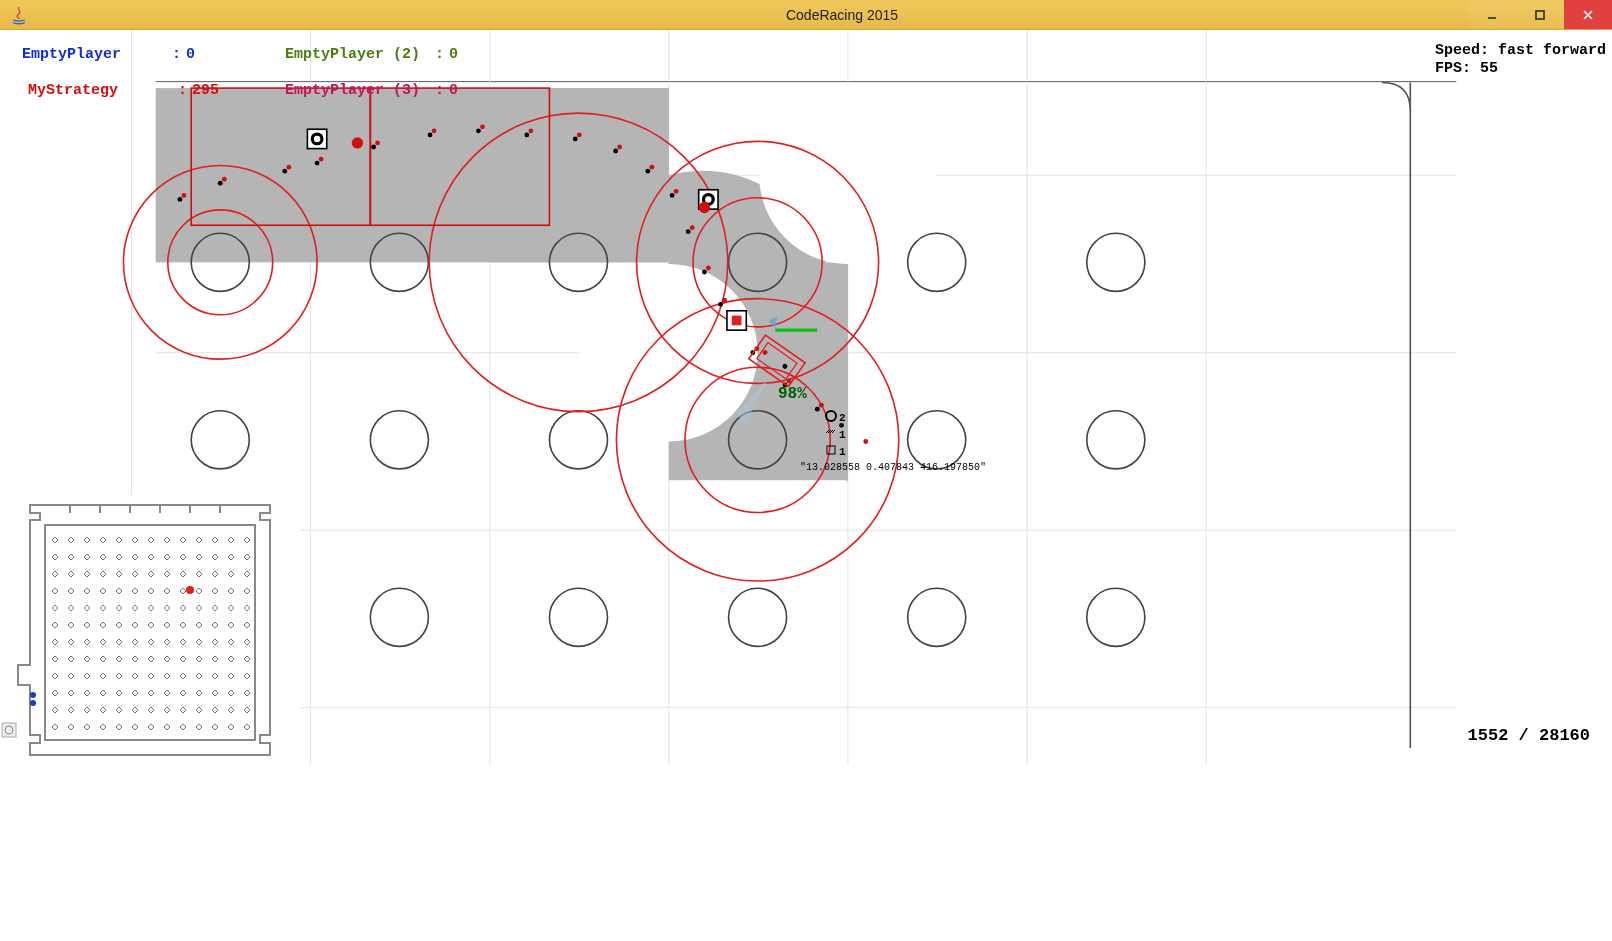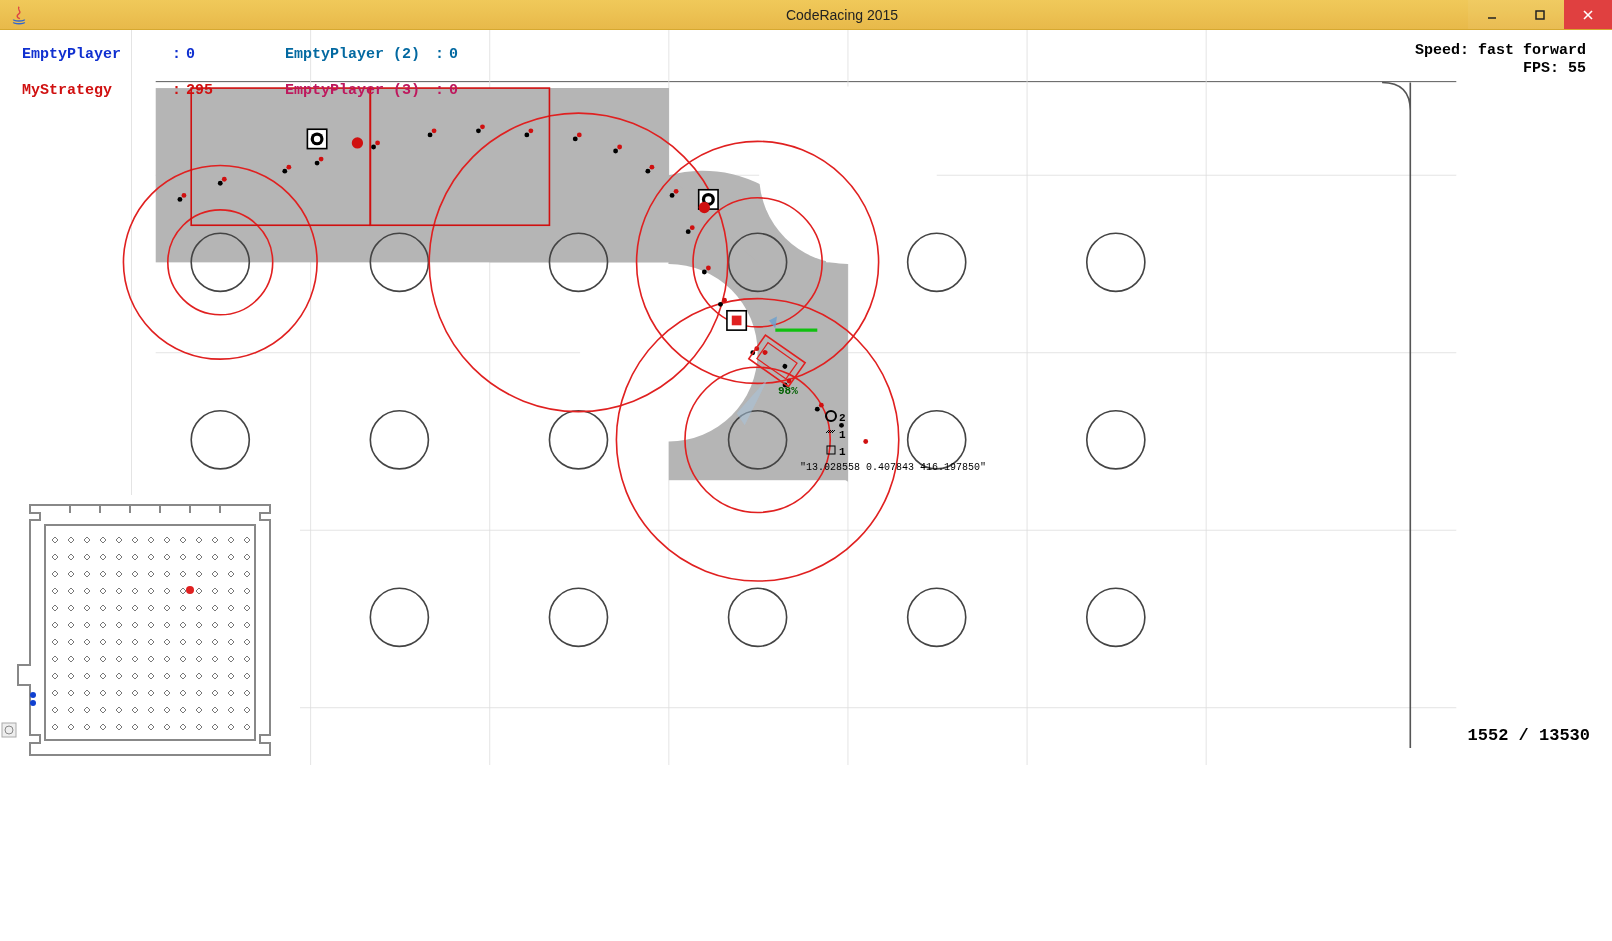--- a/index.html
+++ b/index.html
@@ -46,35 +46,35 @@
     overflow: hidden;
   }
   svg.scene { position:absolute; inset:0; width:100%; height:100%; }
   .score-row {
     position:absolute; top:12px; font-size:15px; display:flex; gap:0;
   }
   .score-row .name { display:inline-block; width: 150px; }
   .score-row .sep { display:inline-block; width: 14px; }
   .p-blue { color: #1030d0; }
   .p-red { color: #d01010; }
-  .p-orange { color: #0369a1; }
+  .p-orange { color: #4d7c0f; }
   .p-green { color: #be185d; }
   .hud-right {
-    position:absolute; top:12px; right:26px; font-size:15px; color:#000;
-    text-align: right; line-height: 18px;
+    position:absolute; top:12px; right:6px; font-size:15px; color:#000;
+    line-height: 18px;
   }
   .frame-counter {
     position:absolute; bottom: 20px; right: 22px; font-size:17px; color:#000;
   }
   .minimap {
     position:absolute; bottom:0; left:0;
     width: 300px; height: 270px;
   }
   .car-hud {
-    position:absolute; font-size:11px; color:#006000;
+    position:absolute; font-size:16px; color:#006000;
     font-weight:bold;
   }
   .debug-line {
     position:absolute; font-size:10px; color:#000; font-weight:normal;
     white-space:nowrap;
   }
   .stat-icons {
     position:absolute; font-size:11px; color:#000; line-height:15px;
   }
   .stat-icons .row { display:flex; align-items:center; gap:2px; }
@@ -263,21 +263,21 @@
 
   <path d="M 1555 65 L 1555 890 M 1520 65 Q 1555 65 1555 100" fill="none" stroke="#555" stroke-width="2"></path>
 
 </svg>
 
 <div class="score-row" style="left:22px;top:16px;">
   <span class="name p-blue">EmptyPlayer</span>
   <span class="sep p-blue">:</span>
   <span class="p-blue">0</span>
 </div>
-<div class="score-row" style="left:22px;top:52px;">
+<div class="score-row" style="left:28px;top:52px;">
   <span class="name p-red">MyStrategy</span>
   <span class="sep p-red">:</span>
   <span class="p-red">295</span>
 </div>
 <div class="score-row" style="left:285px;top:16px;">
   <span class="name p-orange">EmptyPlayer (2)</span>
   <span class="sep p-orange">:</span>
   <span class="p-orange">0</span>
 </div>
 <div class="score-row" style="left:285px;top:52px;">
@@ -310,21 +310,21 @@
         <span><svg viewBox="0 0 12 12">
             <rect x="2" y="2" width="8" height="8" stroke="#000" fill="none"></rect>
           </svg></span>
         <span>1</span>
       </div>
 </div>
 
 <div class="debug-line" style="left:800px;top:432px;">"13.028558 0.407843 416.197850"</div>
 
 <div class="frame-counter">
-  <span>1552</span> / <span>13530</span>
+  <span>1552</span> / <span>28160</span>
 </div>
 
 <div class="minimap">
 <svg viewBox="0 0 300 270" width="300" height="270">
   <rect x="0" y="0" width="300" height="270" fill="#fff"></rect>
 
   <path d="M 30 10 L 270 10 L 270 18 L 260 18 L 260 25 L 270 25 L 270 240 L 260 240 L 260 248 L 270 248 L 270 260 L 30 260 L 30 248 L 40 248 L 40 240 L 30 240 L 30 190 L 18 190 L 18 170 L 30 170 L 30 25 L 40 25 L 40 18 L 30 18 Z
          M 45 30 L 255 30 L 255 245 L 45 245 Z" fill="none" stroke="#888" stroke-width="2"></path>
   <rect x="45" y="30" width="210" height="215" fill="none" stroke="#888" stroke-width="2"></rect>
 

